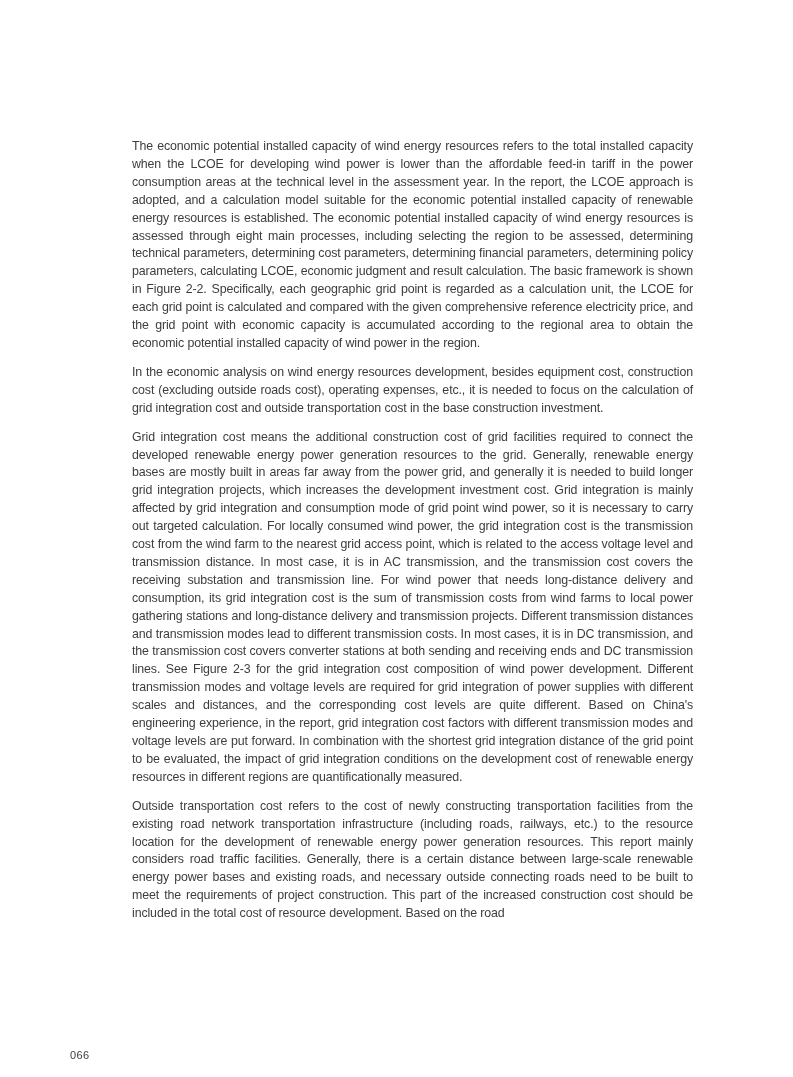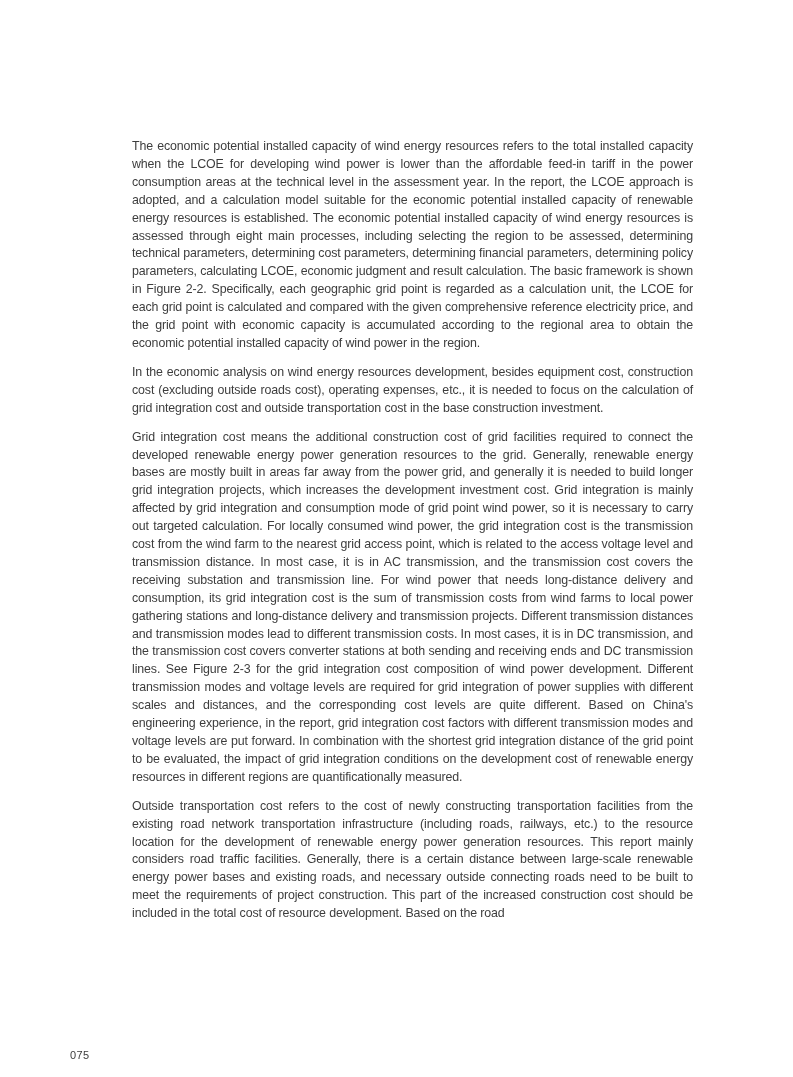--- a/index.html
+++ b/index.html
@@ -45,14 +45,14 @@
 </head>
 <body>
 
 <div class="page">
   <div class="text-column">
     <p>The economic potential installed capacity of wind energy resources refers to the total installed capacity when the LCOE for developing wind power is lower than the affordable feed-in tariff in the power consumption areas at the technical level in the assessment year. In the report, the LCOE approach is adopted, and a calculation model suitable for the economic potential installed capacity of renewable energy resources is established. The economic potential installed capacity of wind energy resources is assessed through eight main processes, including selecting the region to be assessed, determining technical parameters, determining cost parameters, determining financial parameters, determining policy parameters, calculating LCOE, economic judgment and result calculation. The basic framework is shown in Figure 2-2. Specifically, each geographic grid point is regarded as a calculation unit, the LCOE for each grid point is calculated and compared with the given comprehensive reference electricity price, and the grid point with economic capacity is accumulated according to the regional area to obtain the economic potential installed capacity of wind power in the region.</p>
     <p>In the economic analysis on wind energy resources development, besides equipment cost, construction cost (excluding outside roads cost), operating expenses, etc., it is needed to focus on the calculation of grid integration cost and outside transportation cost in the base construction investment.</p>
     <p>Grid integration cost means the additional construction cost of grid facilities required to connect the developed renewable energy power generation resources to the grid. Generally, renewable energy bases are mostly built in areas far away from the power grid, and generally it is needed to build longer grid integration projects, which increases the development investment cost. Grid integration is mainly affected by grid integration and consumption mode of grid point wind power, so it is necessary to carry out targeted calculation. For locally consumed wind power, the grid integration cost is the transmission cost from the wind farm to the nearest grid access point, which is related to the access voltage level and transmission distance. In most case, it is in AC transmission, and the transmission cost covers the receiving substation and transmission line. For wind power that needs long-distance delivery and consumption, its grid integration cost is the sum of transmission costs from wind farms to local power gathering stations and long-distance delivery and transmission projects. Different transmission distances and transmission modes lead to different transmission costs. In most cases, it is in DC transmission, and the transmission cost covers converter stations at both sending and receiving ends and DC transmission lines. See Figure 2-3 for the grid integration cost composition of wind power development. Different transmission modes and voltage levels are required for grid integration of power supplies with different scales and distances, and the corresponding cost levels are quite different. Based on China's engineering experience, in the report, grid integration cost factors with different transmission modes and voltage levels are put forward. In combination with the shortest grid integration distance of the grid point to be evaluated, the impact of grid integration conditions on the development cost of renewable energy resources in different regions are quantificationally measured.</p>
     <p>Outside transportation cost refers to the cost of newly constructing transportation facilities from the existing road network transportation infrastructure (including roads, railways, etc.) to the resource location for the development of renewable energy power generation resources. This report mainly considers road traffic facilities. Generally, there is a certain distance between large-scale renewable energy power bases and existing roads, and necessary outside connecting roads need to be built to meet the requirements of project construction. This part of the increased construction cost should be included in the total cost of resource development. Based on the road</p>
   </div>
-  <div class="page-number">075</div>
+  <div class="page-number">066</div>
 </div>
 
 </body></html>

